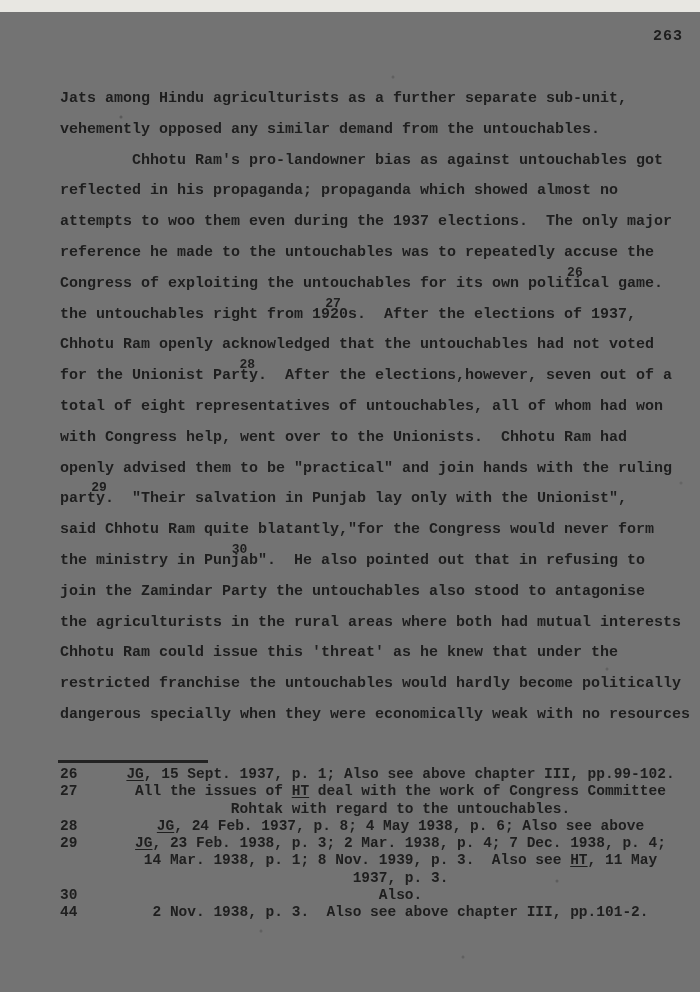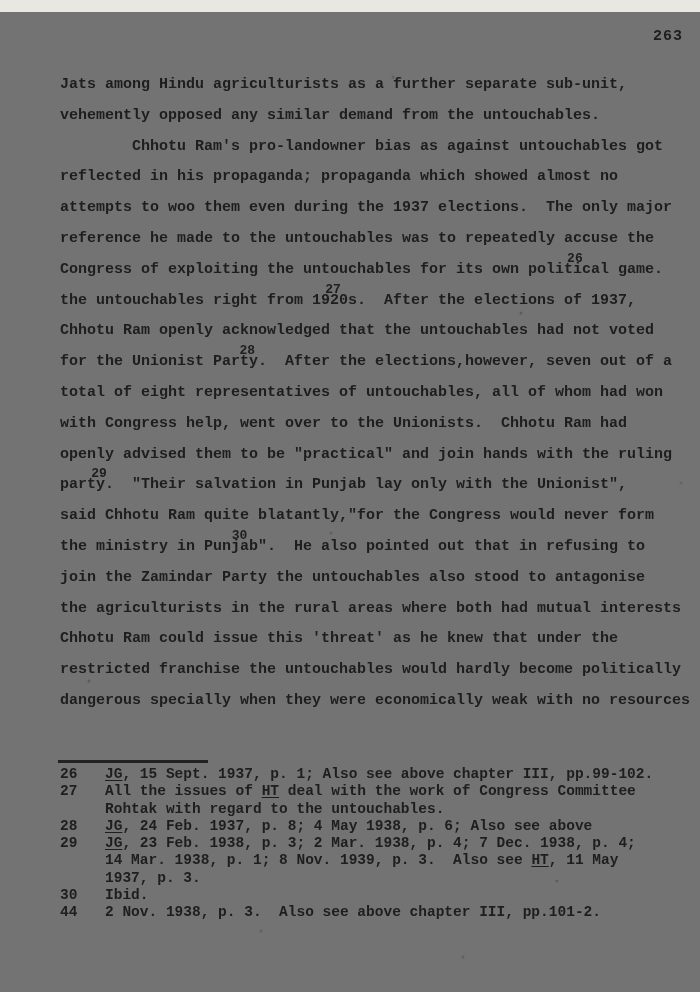--- a/index.html
+++ b/index.html
@@ -17,21 +17,21 @@
   }
   .pagenum {
     position: absolute;
     top: 16px;
     left: 653px;
     font-size: 15px;
     letter-spacing: 1px;
   }
   .bodytext {
     position: absolute;
-    top: 58px;
+    top: 72px;
     left: 60px;
     width: 636px;
     font-size: 15px;
   }
   .bline {
     position: relative;
     height: 30.8px;
     line-height: 30.8px;
     white-space: pre;
   }
@@ -53,21 +53,21 @@
   .footnotes {
     position: absolute;
     top: 754px;
     left: 60px;
     width: 636px;
     font-size: 14.5px;
     line-height: 17.3px;
   }
   .fn { display: flex; }
   .fn-num { flex: none; width: 45px; white-space: pre; }
-  .fn-body { flex: 1; }
+  .fn-body { flex: 1; text-align: center; }
   .fn-line { white-space: pre-wrap; }
   .u { text-decoration: underline; text-underline-offset: 2px; }
   .speckles {
     position: absolute;
     top: 0; left: 0;
     width: 2px; height: 2px;
     background: transparent;
     border-radius: 50%;
     box-shadow:
       120px 104px 0 0.5px rgba(40,40,40,0.35),
@@ -136,21 +136,21 @@
         <div class="fn-num">29</div>
         <div class="fn-body">
           <div class="fn-line"><span class="u">JG</span><span>, 23 Feb. 1938, p. 3; 2 Mar. 1938, p. 4; 7 Dec. 1938, p. 4;</span></div>
           <div class="fn-line"><span>14 Mar. 1938, p. 1; 8 Nov. 1939, p. 3.  Also see </span><span class="u">HT</span><span>, 11 May</span></div>
           <div class="fn-line"><span>1937, p. 3.</span></div>
         </div>
       </div>
       <div class="fn">
         <div class="fn-num">30</div>
         <div class="fn-body">
-          <div class="fn-line"><span>Ibid.</span></div>
+          <div class="fn-line"><span>Also.</span></div>
         </div>
       </div>
       <div class="fn">
         <div class="fn-num">44</div>
         <div class="fn-body">
           <div class="fn-line"><span>2 Nov. 1938, p. 3.  Also see above chapter III, pp.101-2.</span></div>
         </div>
       </div>
     </div>
 </div>

